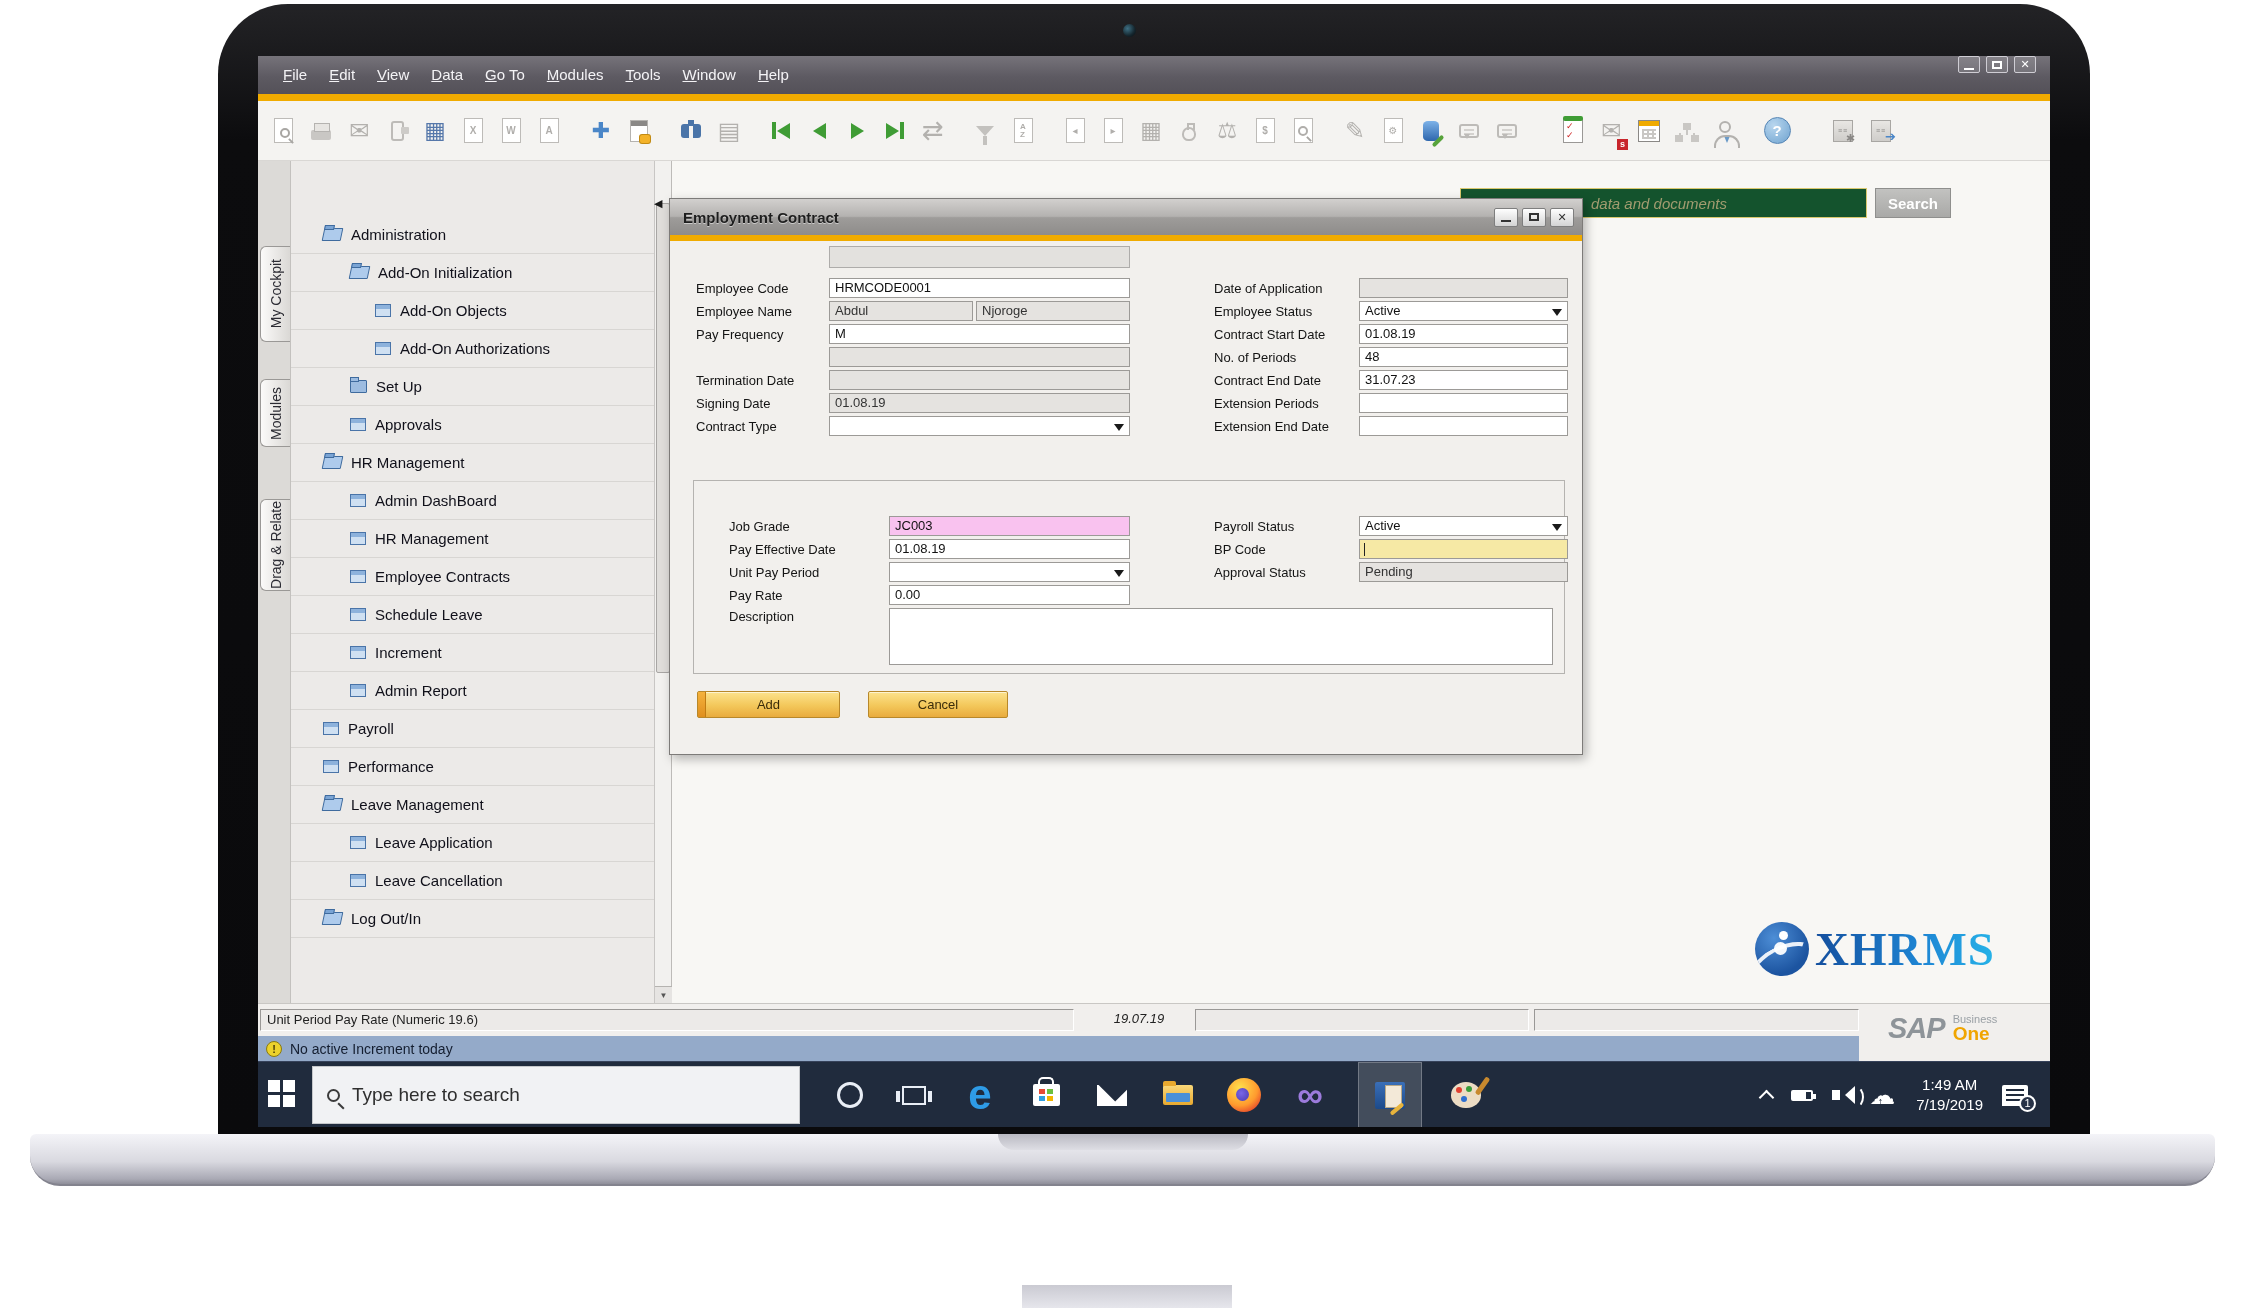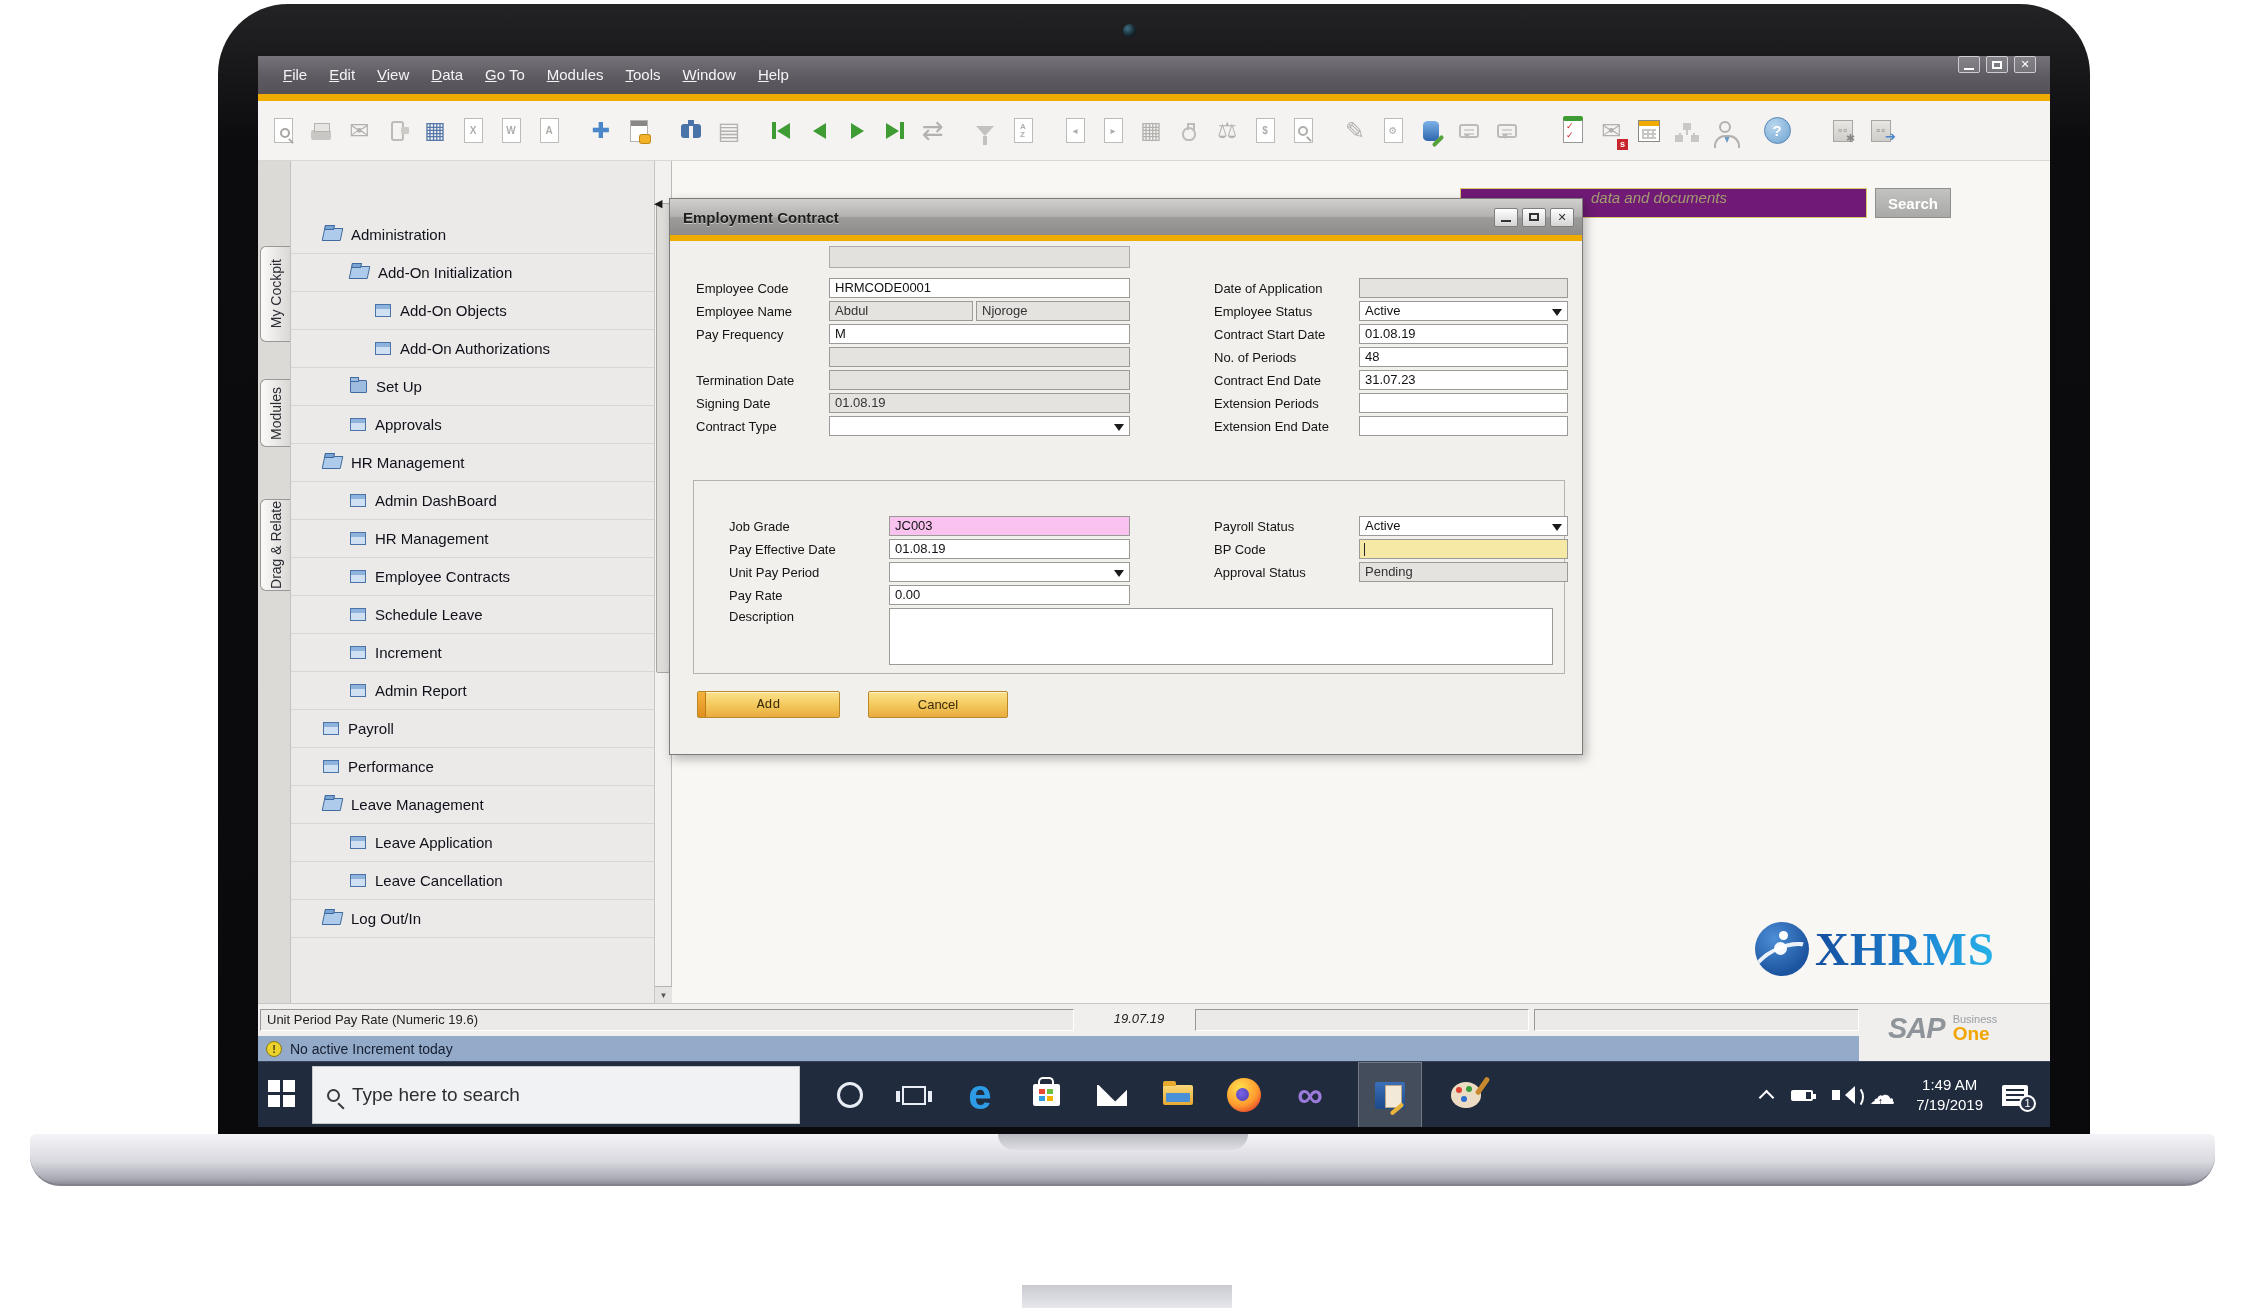--- a/index.html
+++ b/index.html
@@ -112,22 +112,22 @@
   .wi{width:16px;height:13px;background:#cfe0f2;border:1px solid #4a74a8;position:relative;}
   .wi::before{content:"";position:absolute;left:0;top:0;width:100%;height:4px;background:#8db2dc;}
   .vscroll{position:absolute;right:0;top:0;width:17px;height:100%;background:#f2f1ef;border-left:1px solid #c8c6c4;}
   .vthumb{position:absolute;left:1px;top:42px;width:14px;height:470px;background:#dfddda;border:1px solid #a8a6a4;border-radius:2px;}
   .sdown{position:absolute;left:0;bottom:0;width:17px;height:17px;background:#e6e4e2;border-top:1px solid #b5b3b0;
     display:flex;align-items:center;justify-content:center;font-size:8px;color:#555;}
   .collapse{position:absolute;left:396px;top:36px;font-size:11px;color:#1a1a1a;}
   .workspace{position:absolute;left:414px;top:0;right:0;height:100%;background:#f8f7f4;}
 
   
-  .gsearch{position:absolute;left:1202px;top:132px;width:407px;height:30px;background:#701a75;
-    border:1px solid #d9c86e;display:flex;padding-left:130px;}
+  .gsearch{position:absolute;left:1202px;top:132px;width:407px;height:30px;background:#14532d;
+    border:1px solid #d9c86e;display:flex;align-items:center;padding-left:130px;}
   .gsearch span{font-style:italic;color:#a29c70;font-size:15px;}
   .gsearch-btn{position:absolute;left:1617px;top:132px;width:76px;height:30px;
     background:linear-gradient(#c2c2c0,#a9a9a7);border:1px solid #8f8f8d;color:#fff;font-weight:bold;font-size:15px;
     display:flex;align-items:center;justify-content:center;}
 
   
   .xhrms{position:absolute;left:1497px;top:866px;display:flex;align-items:center;gap:6px;}
   .globe{width:54px;height:54px;border-radius:50%;background:radial-gradient(circle at 35% 30%,#4d8ed6,#1c54a0 70%);position:relative;overflow:hidden;}
   .globe::before{content:"";position:absolute;left:-10px;top:24px;width:70px;height:40px;border:4px solid rgba(255,255,255,.9);
     border-radius:50%;transform:rotate(-28deg);border-bottom-color:transparent;border-right-color:transparent;}
@@ -162,21 +162,21 @@
   .ylw::before{content:"";position:absolute;left:4px;top:3px;width:1px;height:13px;background:#222;}
   .dd::after{content:"";position:absolute;right:5px;top:7px;border:5px solid transparent;border-top:7px solid #1a1a1a;}
   .split{display:flex;width:301px;}
   .split .f1{width:144px;margin-right:3px;} .split .f2{width:154px;}
   .grpbox{position:absolute;left:23px;top:281px;width:872px;height:194px;border:1px solid #b5b3b0;background:#f2f0ed;}
   .desc-label{position:absolute;left:59px;top:410px;font-size:13px;color:#141414;}
   .desc-area{position:absolute;left:219px;top:409px;width:664px;height:57px;background:#fff;border:1px solid #9c9a97;}
   .dbtn{position:absolute;top:492px;height:27px;background:linear-gradient(#fce28c,#f3c75a 55%,#e9ab3e);
     border:1px solid #b8882a;border-radius:2px;display:flex;align-items:center;justify-content:center;
     font-size:13px;color:#3a2c0a;box-shadow:inset 0 1px 0 rgba(255,255,255,.6);}
-  .dbtn.add{left:27px;width:143px;font-family:Liberation Mono, monospace;}
+  .dbtn.add{left:27px;width:143px;}
   .dbtn.add::before{content:"";position:absolute;left:0;top:0;width:7px;height:100%;background:linear-gradient(#f5b23c,#df8f1f);border-right:1px solid #c07c14;}
   .dbtn.cancel{left:198px;width:140px;}
 
   
   .statusarea{position:absolute;left:0;top:947px;width:100%;height:58px;background:#f1efed;border-top:1px solid #c9c7c4;}
   .sbf{position:absolute;top:5px;height:22px;background:#eceae8;border:1px solid;border-color:#9a9896 #fff #fff #9a9896;
     font-size:13px;color:#222;padding:2px 6px;white-space:nowrap;overflow:hidden;}
   .sb-help{left:2px;width:814px;}
   .sb-date{position:absolute;left:836px;top:7px;width:90px;font-size:13px;color:#222;text-align:center;font-style:italic;}
   .sb-f2{left:937px;width:334px;} .sb-f3{left:1276px;width:325px;}

